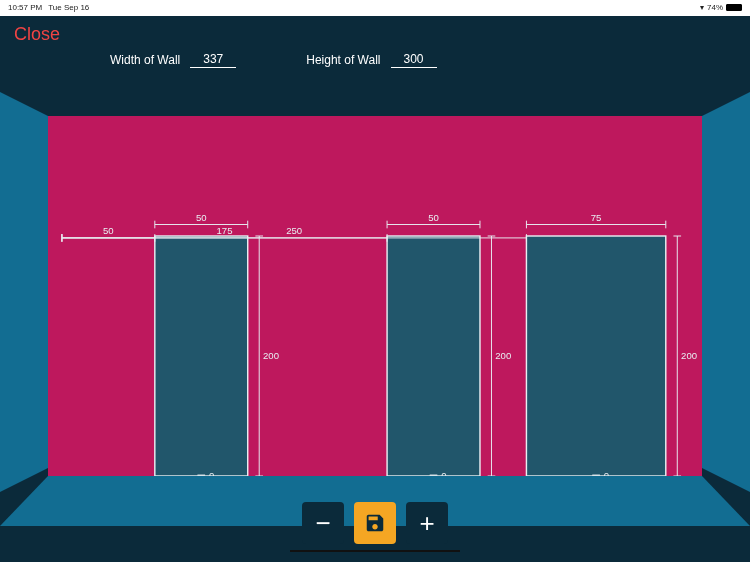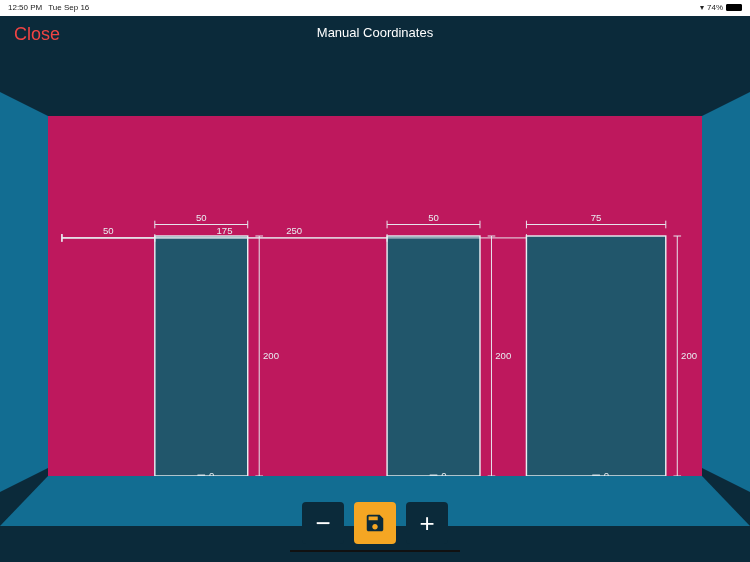--- a/index.html
+++ b/index.html
@@ -30,36 +30,45 @@
     .footer-line { width:170px; height:2px; background:#111; }
     svg text { fill:#e8eef2; font-size:10px; font-family:inherit; }
     svg .frame  { fill:#21566b; stroke:#e8eef2; stroke-width:1.5; }
     svg .dim    { stroke:#e8eef2; stroke-width:1; }
   </style>
 </head>
 <body>
 
 <div class="status-bar">
   <div class="status-left">
-    <span>12:50 PM</span>
+    <span>10:57 PM</span>
     <span>Tue Sep 16</span>
   </div>
   <div class="status-right">
     <span>▾</span>
     <span>74%</span>
     <span style="display:inline-block;width:16px;height:7px;border:1px solid #000;border-radius:1px;background:#000;"></span>
   </div>
 </div>
 
 <div class="app">
   <div class="header">
     <div class="close-btn">Close</div>
-    <div>Manual Coordinates</div>
   </div>
 
+  <div class="inputs-row">
+    <div class="input-group">
+      <span>Width of Wall</span>
+      <input class="input-underline" value="337" style="">
+    </div>
+    <div class="input-group">
+      <span>Height of Wall</span>
+      <input class="input-underline" value="300" style="">
+    </div>
+  </div>
 
   <div class="stage-wrap">
     <div class="side-left"></div>
     <div class="side-right"></div>
     <div class="floor"></div>
     <div class="wall">
       <svg id="wall-svg" width="100%" height="100%" viewBox="0 0 654 376">
           <rect x="97.03264094955489" y="125.33333333333331" width="97.03264094955489" height="250.66666666666669" class="frame"></rect>
           <line x1="97.03264094955489" y1="113.33333333333331" x2="194.06528189910978" y2="113.33333333333331" class="dim"></line>
           <line x1="97.03264094955489" y1="109.33333333333331" x2="97.03264094955489" y2="117.33333333333331" class="dim"></line>

